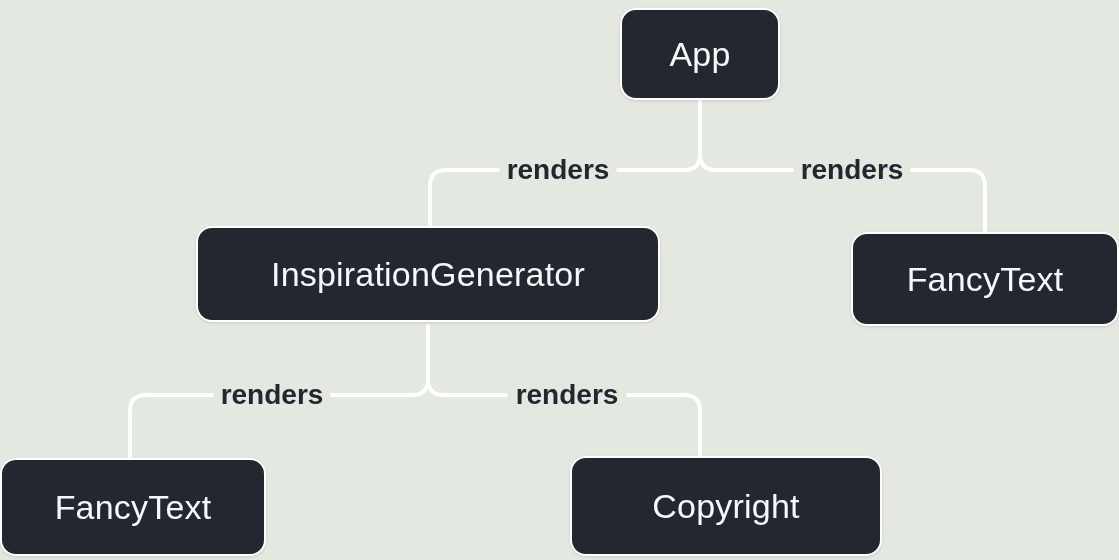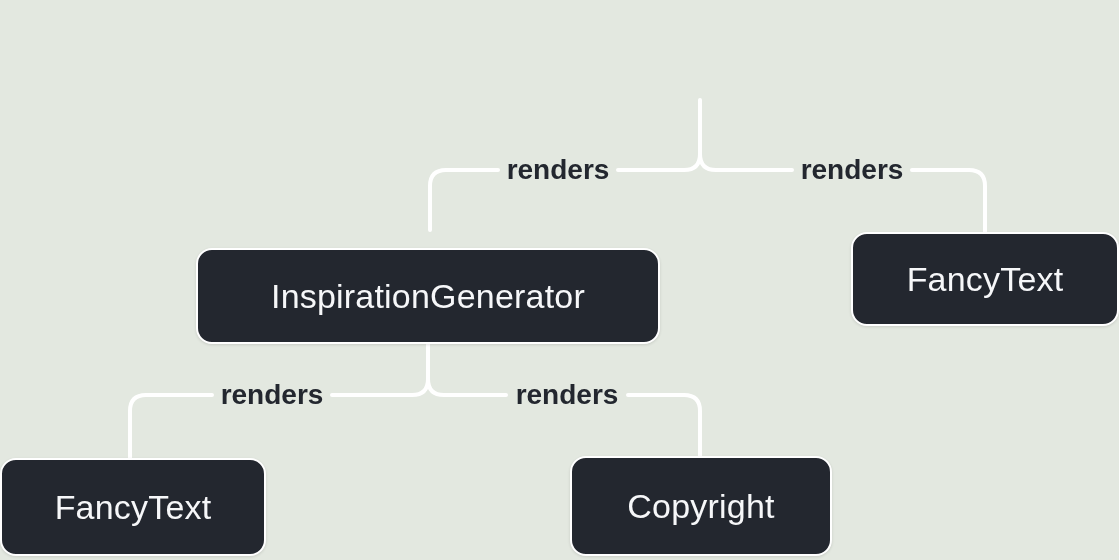--- a/index.html
+++ b/index.html
@@ -61,34 +61,37 @@
     <path d="M 700 154 Q 700 170 684 170 L 618 170 M 498 170 L 446 170 Q 430 170 430 186 L 430 230"></path>
 
     <path d="M 700 154 Q 700 170 716 170 L 792 170 M 912 170 L 969 170 Q 985 170 985 186 L 985 232"></path>
 
     <path d="M 428 326 L 428 379"></path>
     <path d="M 428 379 Q 428 395 412 395 L 332 395 M 212 395 L 146 395 Q 130 395 130 411 L 130 458"></path>
 
     <path d="M 428 379 Q 428 395 444 395 L 506 395 M 628 395 L 684 395 Q 700 395 700 411 L 700 456"></path>
   </svg>
 
+  <div class="node" style="left:620px;top:8px;width:160px;height:92px;">
+    <span>App</span>
+  </div>
 
-  <div class="node" style="left:196px;top:248px;width:464px;height:96px;">
+  <div class="node" style="left:196px;top:226px;width:464px;height:96px;">
     <span>InspirationGenerator</span>
   </div>
 
   <div class="node" style="left:851px;top:232px;width:268px;height:94px;">
     <span>FancyText</span>
   </div>
 
   <div class="node" style="left:0px;top:458px;width:266px;height:98px;">
     <span>FancyText</span>
   </div>
 
-  <div class="node" style="left:570px;top:456px;width:262px;height:100px;">
+  <div class="node" style="left:570px;top:456px;width:312px;height:100px;">
     <span>Copyright</span>
   </div>
 
   <div class="edge-label" style="left:558px;top:170px;">renders</div>
 
   <div class="edge-label" style="left:852px;top:170px;">renders</div>
 
   <div class="edge-label" style="left:272px;top:395px;">renders</div>
 
   <div class="edge-label" style="left:567px;top:395px;">renders</div>

